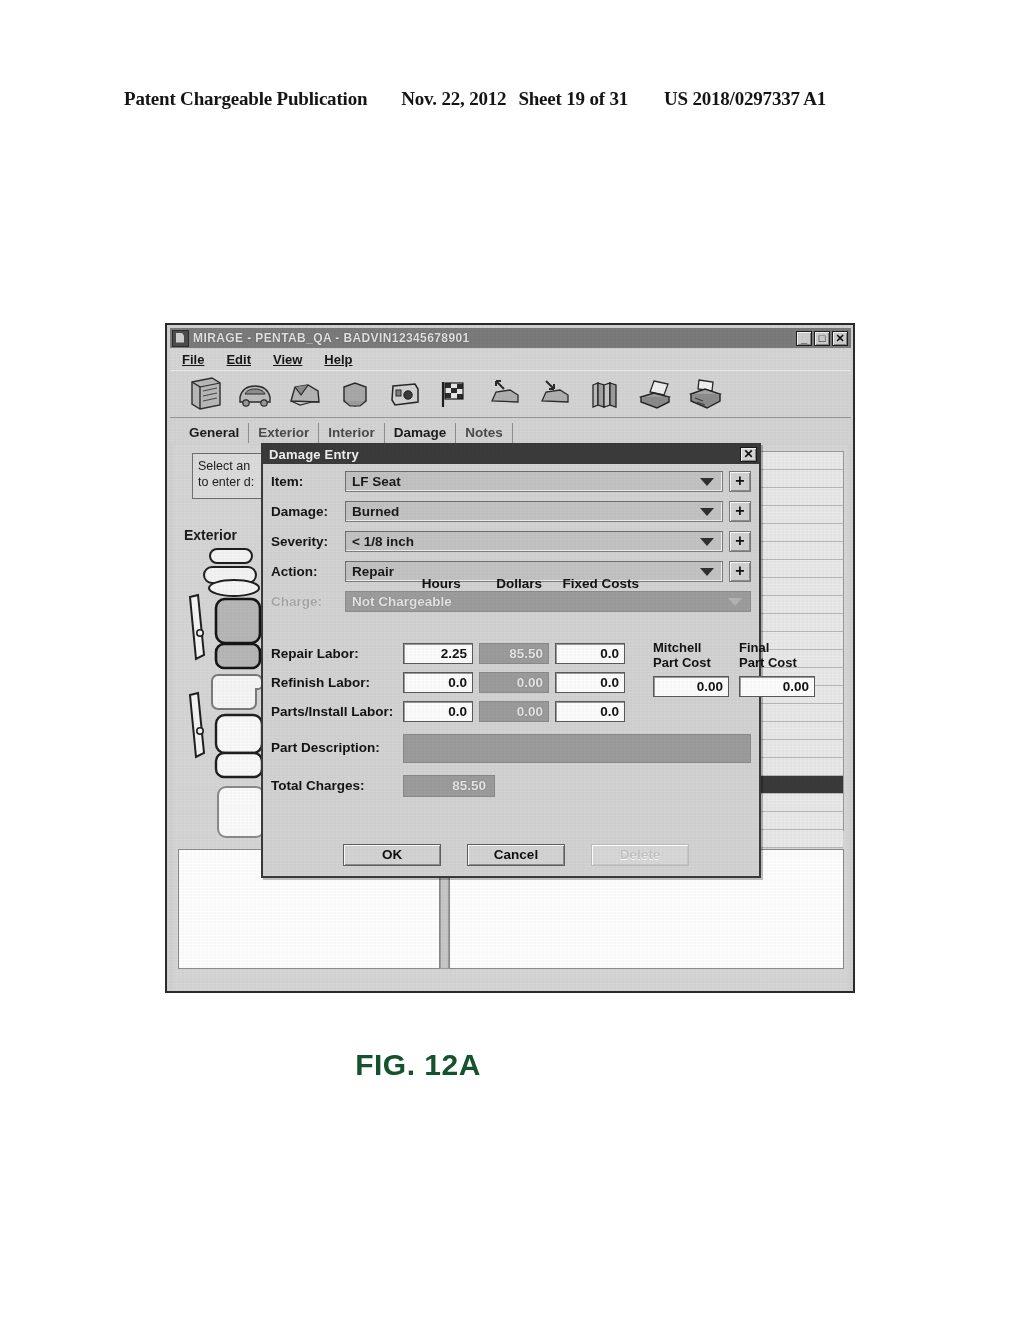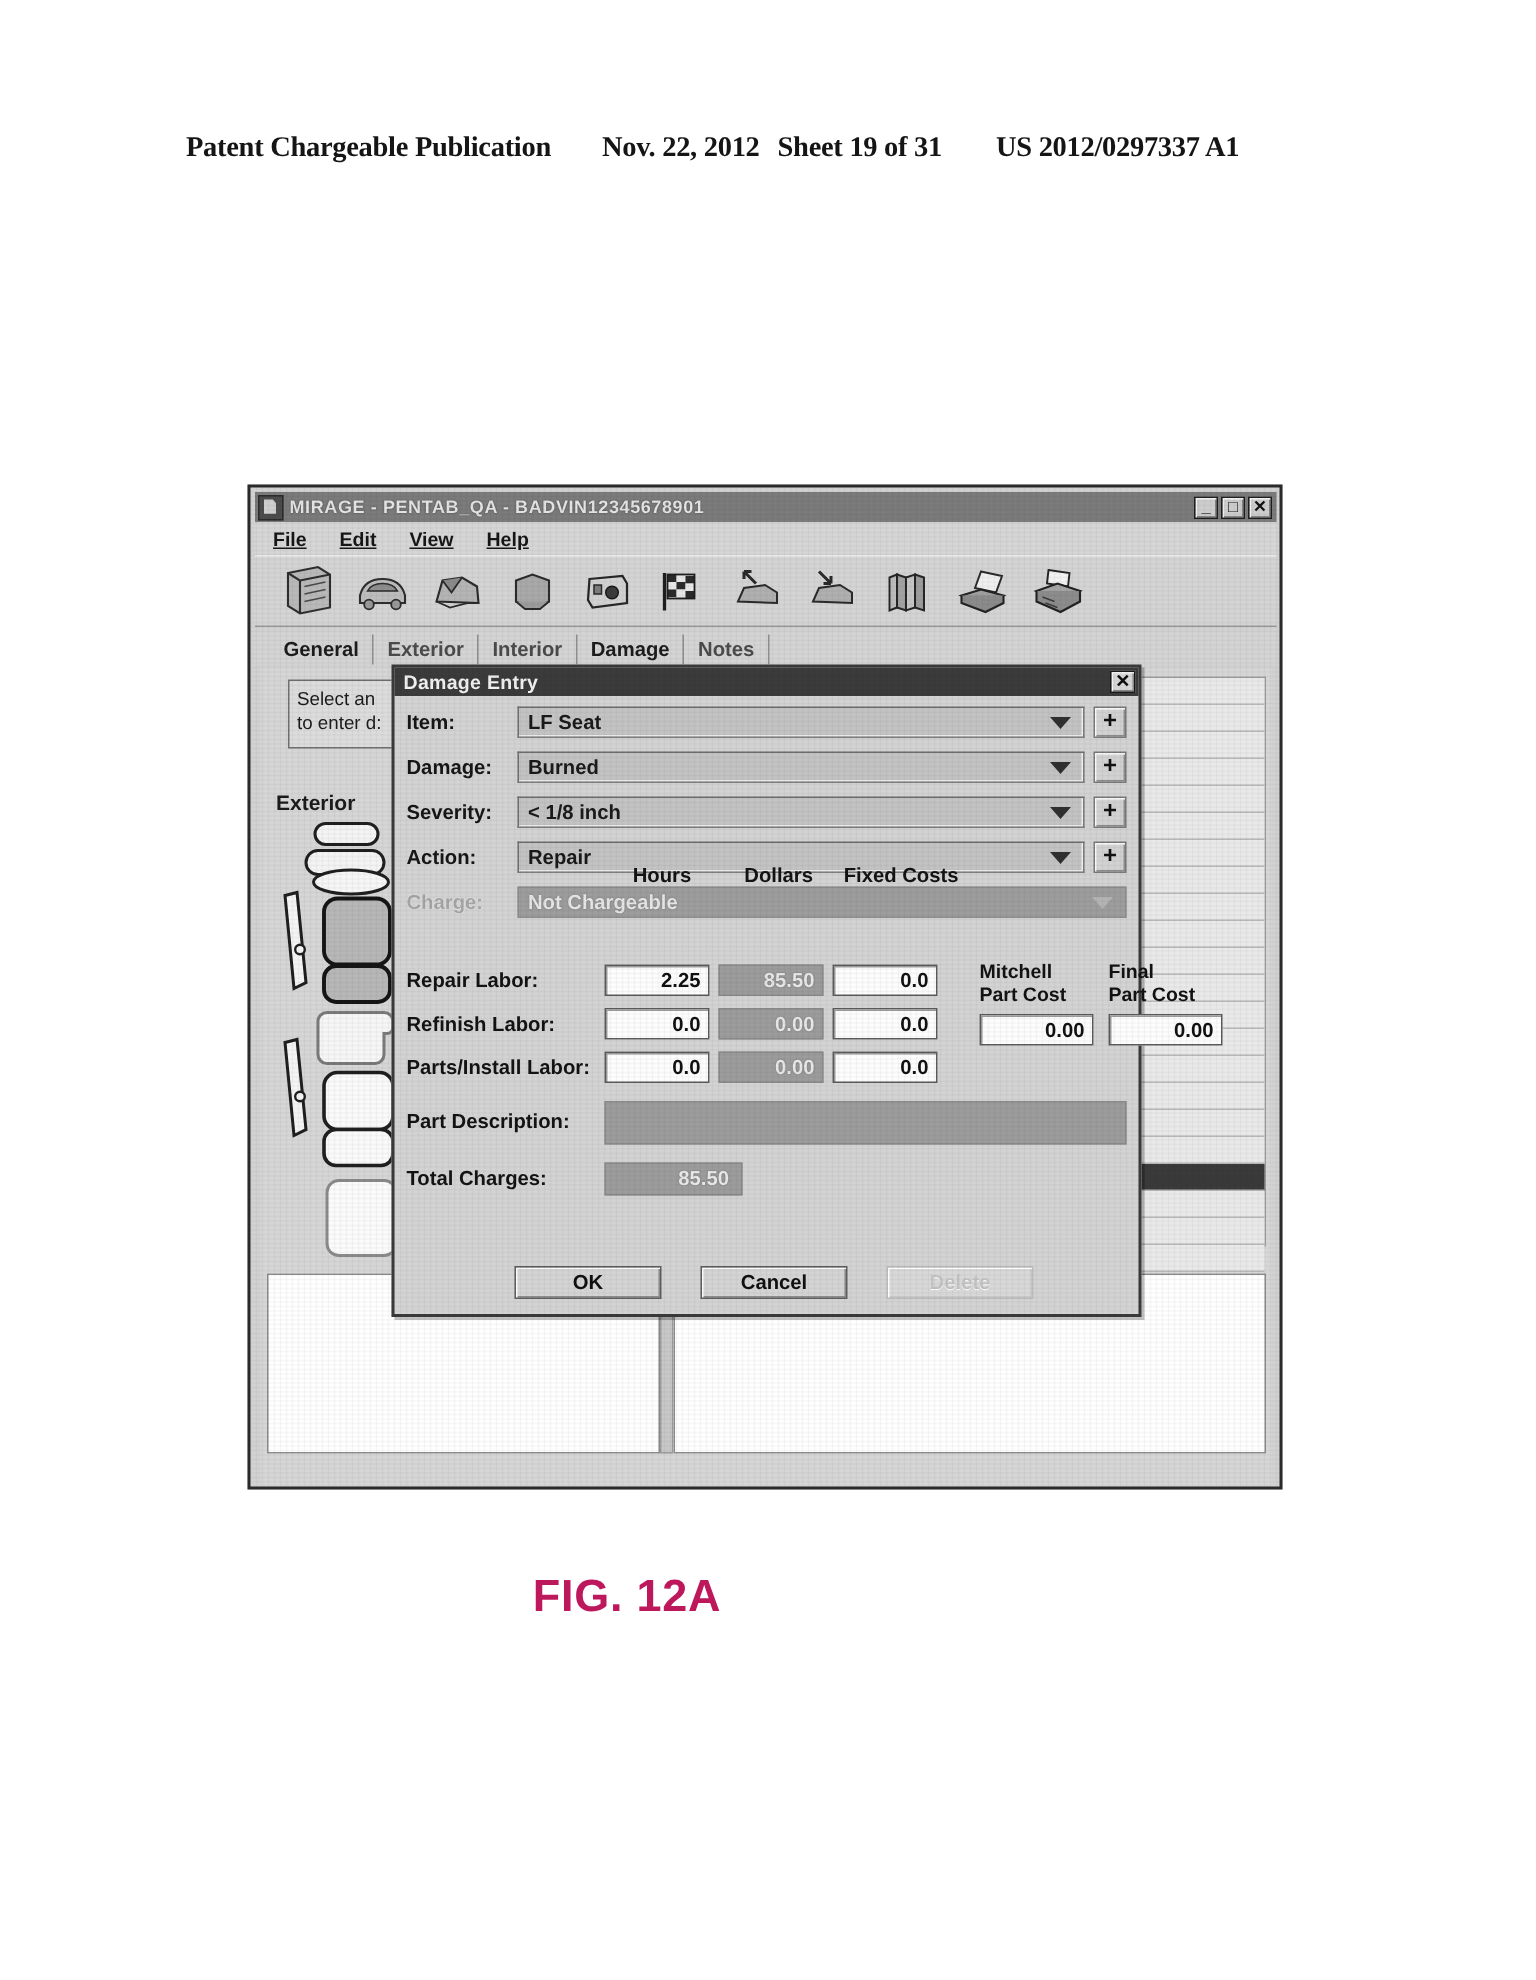--- a/index.html
+++ b/index.html
@@ -39,21 +39,21 @@
   .fig-caption {
     position: absolute;
     top: 1048px;
     left: 0;
     width: 836px;
     text-align: center;
     font-family: "Liberation Sans", sans-serif;
     font-weight: bold;
     font-size: 30px;
     letter-spacing: 0.5px;
-    color: #be185d;
+    color: #14532d;
   }
 
   
   .app-window {
     position: absolute;
     left: 165px;
     top: 323px;
     width: 690px;
     height: 670px;
     background: #d2d2d2;
@@ -523,21 +523,21 @@
     box-shadow: inset 1px 1px 0 #ffffff, inset -1px -1px 0 #c9c9c9;
   }
 </style>
 </head>
 <body>
 
 <div class="patent-header">
   <span class="ph-pub">Patent Chargeable Publication</span>
   <span class="ph-date">Nov. 22, 2012</span>
   <span class="ph-sheet">Sheet 19 of 31</span>
-  <span class="ph-num">US 2012/0297337 A1</span>
+  <span class="ph-num">US 2018/0297337 A1</span>
 </div>
 
 <div class="app-window">
 
   <div class="titlebar">
     <div class="title-icon"></div>
     <div class="title-text">MIRAGE - PENTAB_QA - BADVIN12345678901</div>
     <div class="title-btns">
       <div class="tbtn">_</div>
       <div class="tbtn">□</div>

